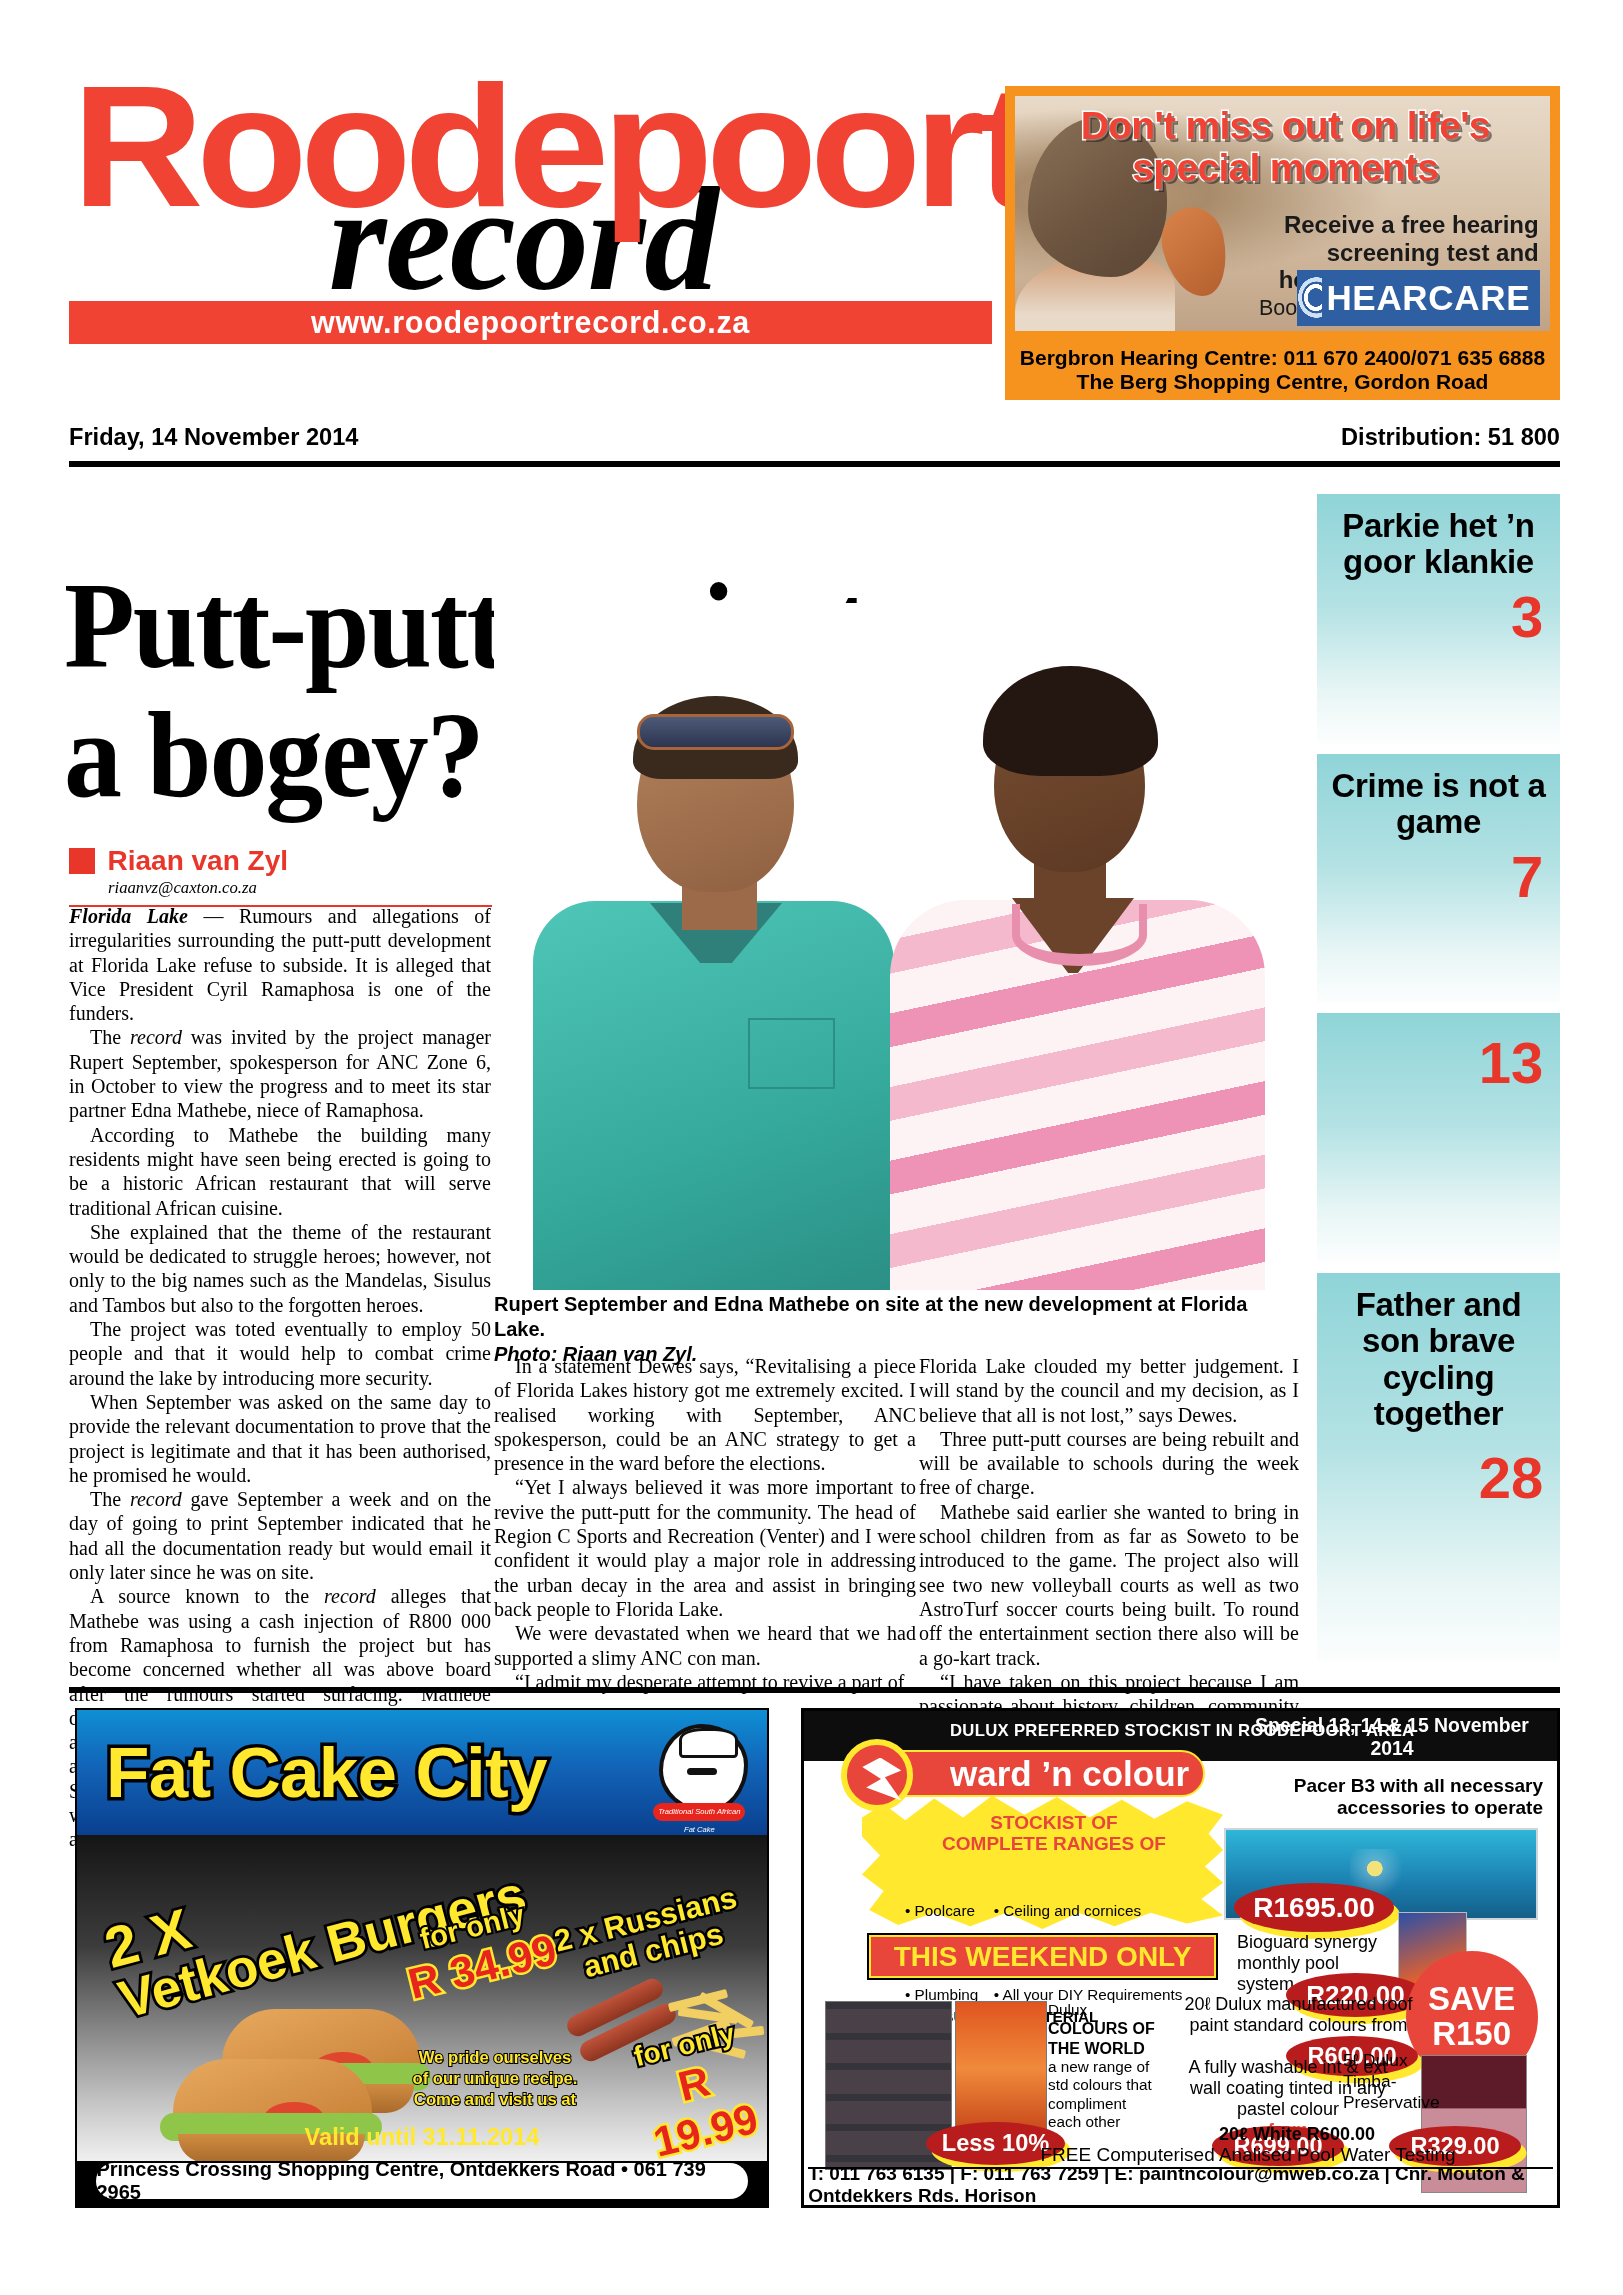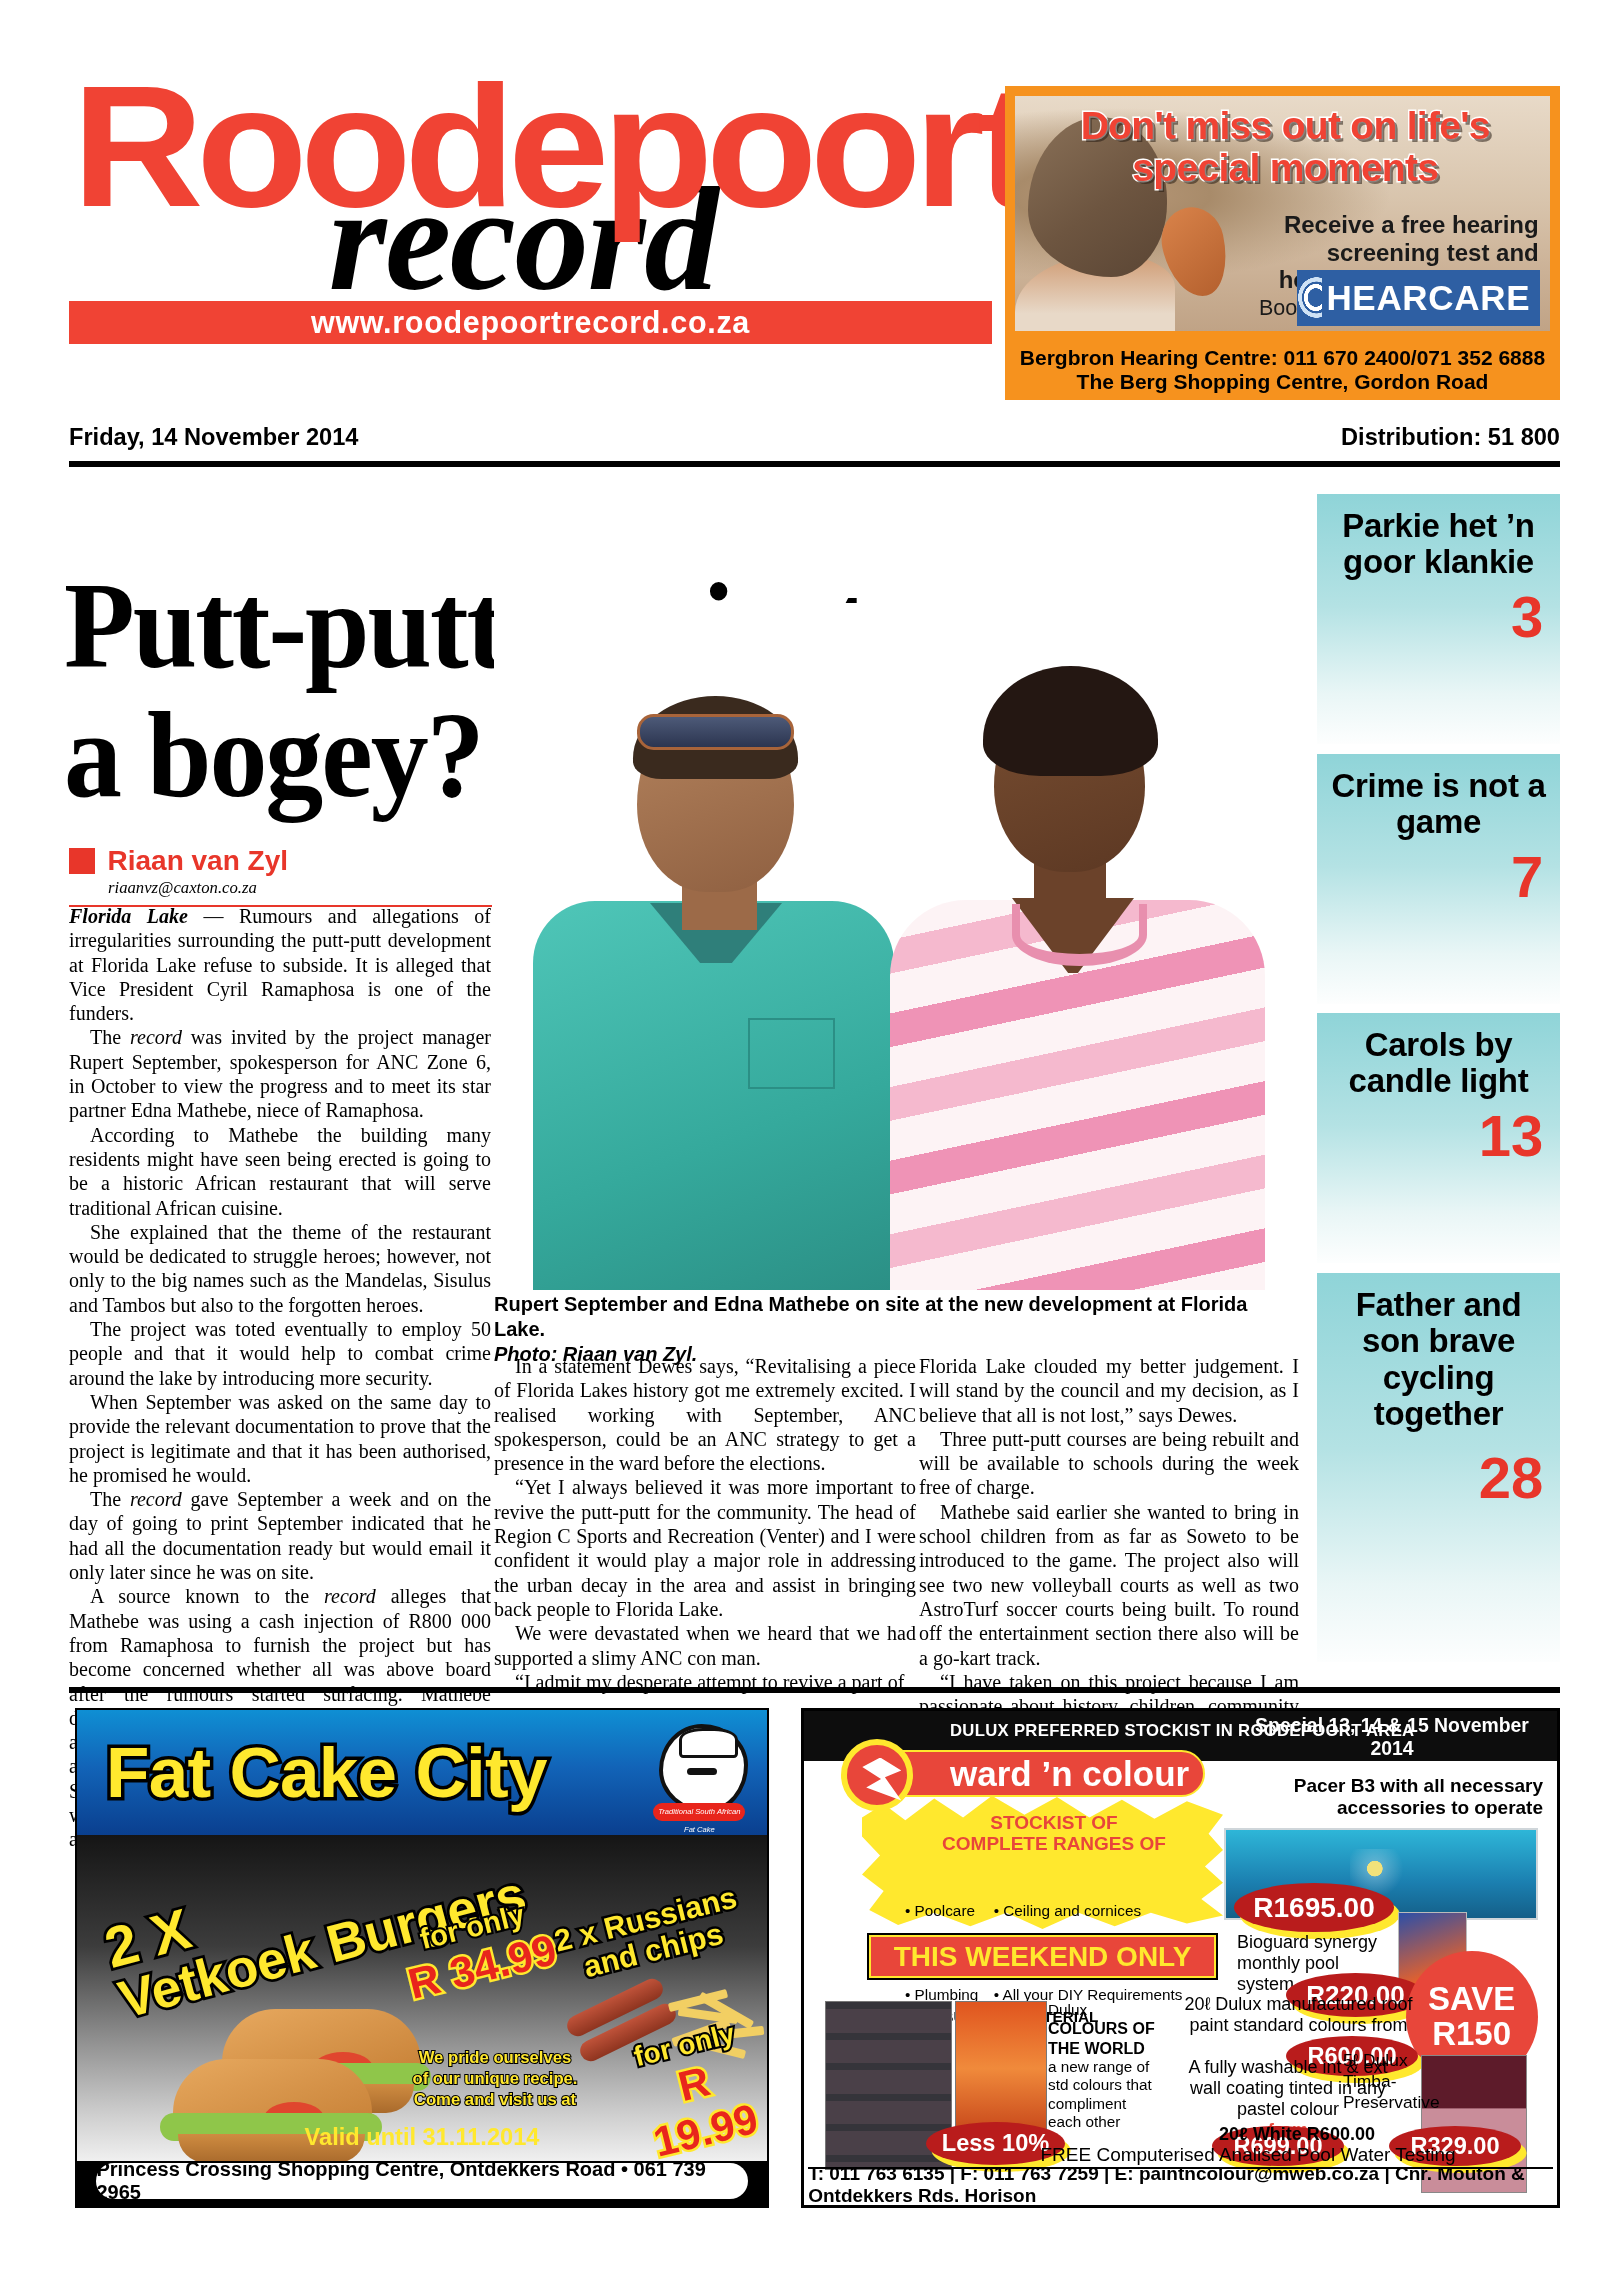--- a/index.html
+++ b/index.html
@@ -428,21 +428,21 @@
         <div class="big">screening test and</div>
         <div class="big">hearing aid discussion</div>
         <div class="small">Book your appointment today</div>
       </div>
       <div class="hc-logo">
         <span class="mark"></span>
         <span class="txt">HEARCARE</span>
       </div>
     </div>
     <div class="hc-foot">
-      <div>Bergbron Hearing Centre: 011 670 2400/071 352 6888</div>
+      <div>Bergbron Hearing Centre: 011 670 2400/071 635 6888</div>
       <div>The Berg Shopping Centre, Gordon Road</div>
     </div>
   </div>
 
   <div class="datebar">
     <span>Friday, 14 November 2014</span>
     <span>Distribution: 51 800</span>
   </div>
   <div class="rule-thick"></div>
 
@@ -511,21 +511,20 @@
 
   <div class="teaser" id="teaser0">
     <div class="t-title">Parkie het ’n goor klankie</div>
     <div class="t-num">3</div>
   </div>
   <div class="teaser" id="teaser1">
     <div class="t-title">Crime is not a game</div>
     <div class="t-num">7</div>
   </div>
   <div class="teaser" id="teaser2">
-    <div class="t-title">Carols by candle light</div>
     <div class="t-num">13</div>
   </div>
   <div class="teaser" id="teaser3">
     <div class="t-title">Father and son brave cycling together</div>
     <div class="t-num">28</div>
   </div>
 
   <div class="fcc">
     <div class="fcc-head">
       <span class="fcc-name">Fat Cake City</span>

